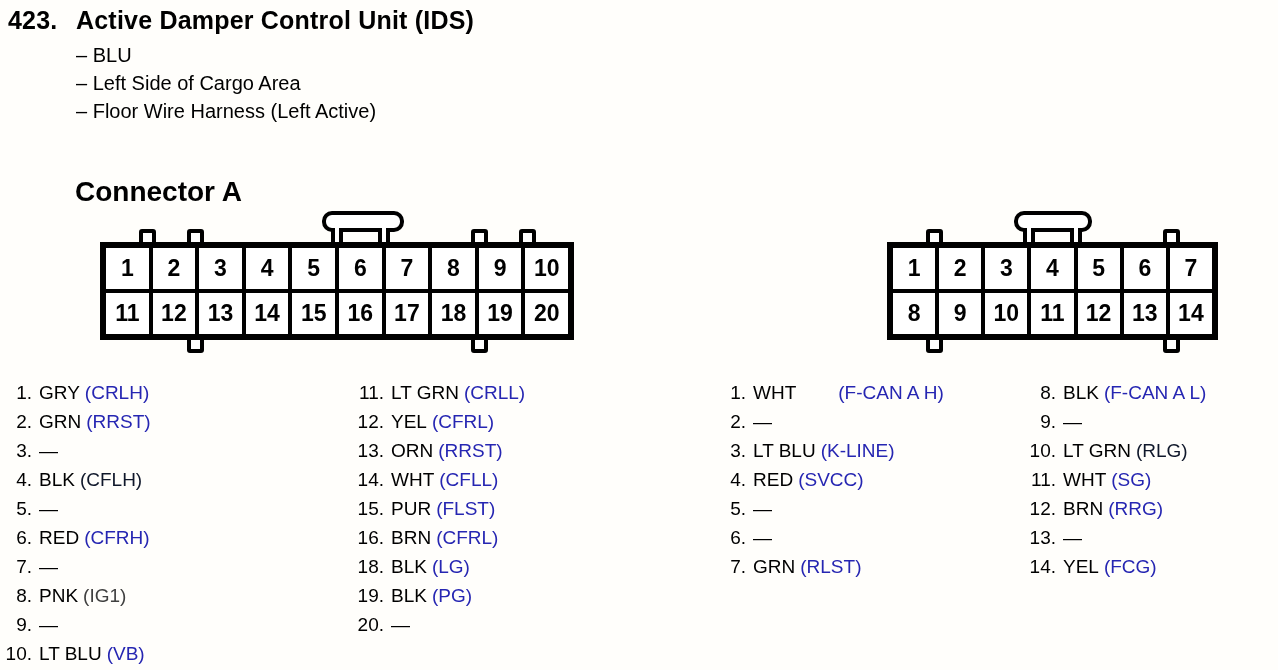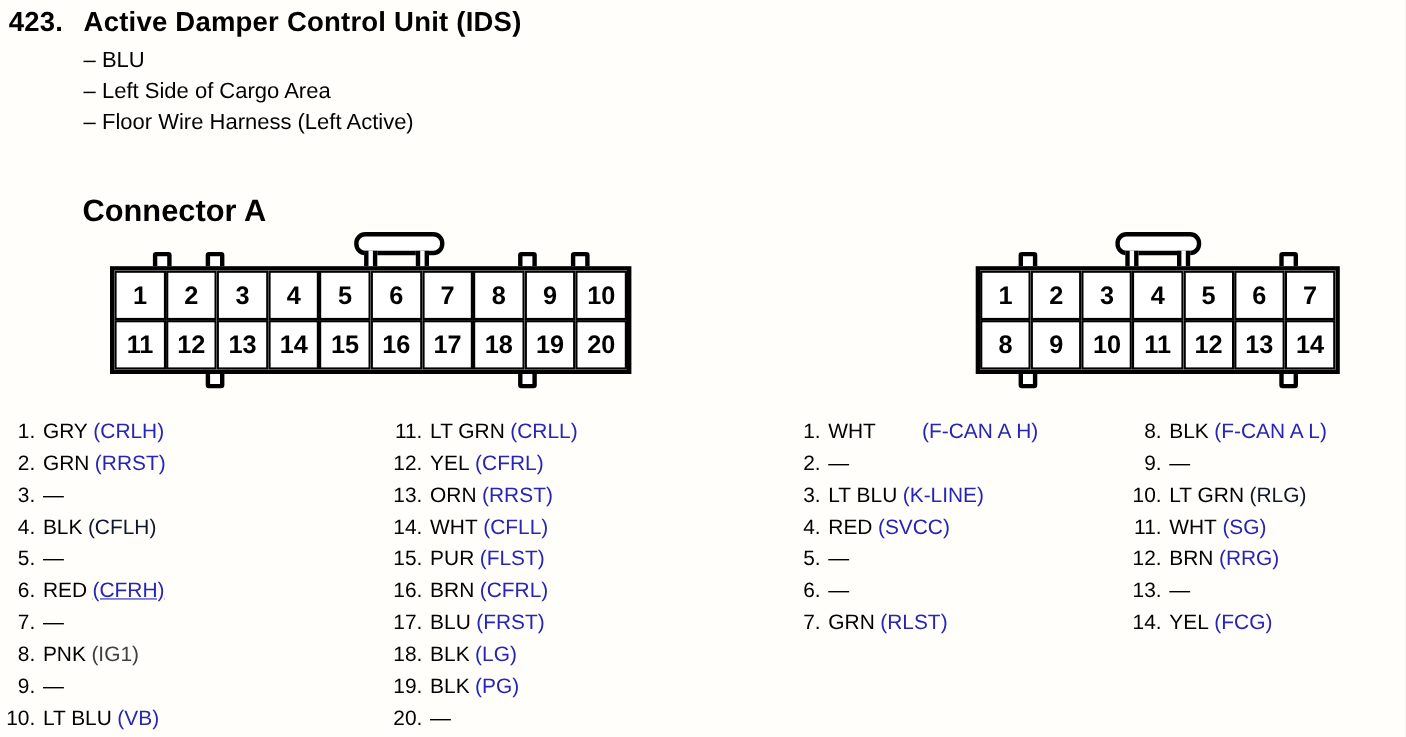--- a/index.html
+++ b/index.html
@@ -119,21 +119,21 @@
           <span>BLK</span>
           <span class="sig" style="color: #0f172a;">(CFLH)</span>
         </div>
         <div class="pin-row">
           <div class="pin-num" style="width: 30px;">5.</div>
           <span>—</span>
         </div>
         <div class="pin-row">
           <div class="pin-num" style="width: 30px;">6.</div>
           <span>RED</span>
-          <span class="sig" style="color: rgb(38, 38, 178); text-decoration: underline;">(CFRH)</span>
+          <span class="sig" style="color: rgb(38, 38, 178);">(CFRH)</span>
         </div>
         <div class="pin-row">
           <div class="pin-num" style="width: 30px;">7.</div>
           <span>—</span>
         </div>
         <div class="pin-row">
           <div class="pin-num" style="width: 30px;">8.</div>
           <span>PNK</span>
           <span class="sig" style="color: #404040;">(IG1)</span>
         </div>
@@ -172,25 +172,20 @@
           <div class="pin-num" style="width: 34px;">15.</div>
           <span>PUR</span>
           <span class="sig" style="color: rgb(38, 38, 178);">(FLST)</span>
         </div>
         <div class="pin-row">
           <div class="pin-num" style="width: 34px;">16.</div>
           <span>BRN</span>
           <span class="sig" style="color: rgb(38, 38, 178);">(CFRL)</span>
         </div>
         <div class="pin-row">
-          <div class="pin-num" style="width: 34px;">17.</div>
-          <span>BLU</span>
-          <span class="sig" style="color: rgb(38, 38, 178);">(FRST)</span>
-        </div>
-        <div class="pin-row">
           <div class="pin-num" style="width: 34px;">18.</div>
           <span>BLK</span>
           <span class="sig" style="color: rgb(38, 38, 178);">(LG)</span>
         </div>
         <div class="pin-row">
           <div class="pin-num" style="width: 34px;">19.</div>
           <span>BLK</span>
           <span class="sig" style="color: rgb(38, 38, 178);">(PG)</span>
         </div>
         <div class="pin-row">

